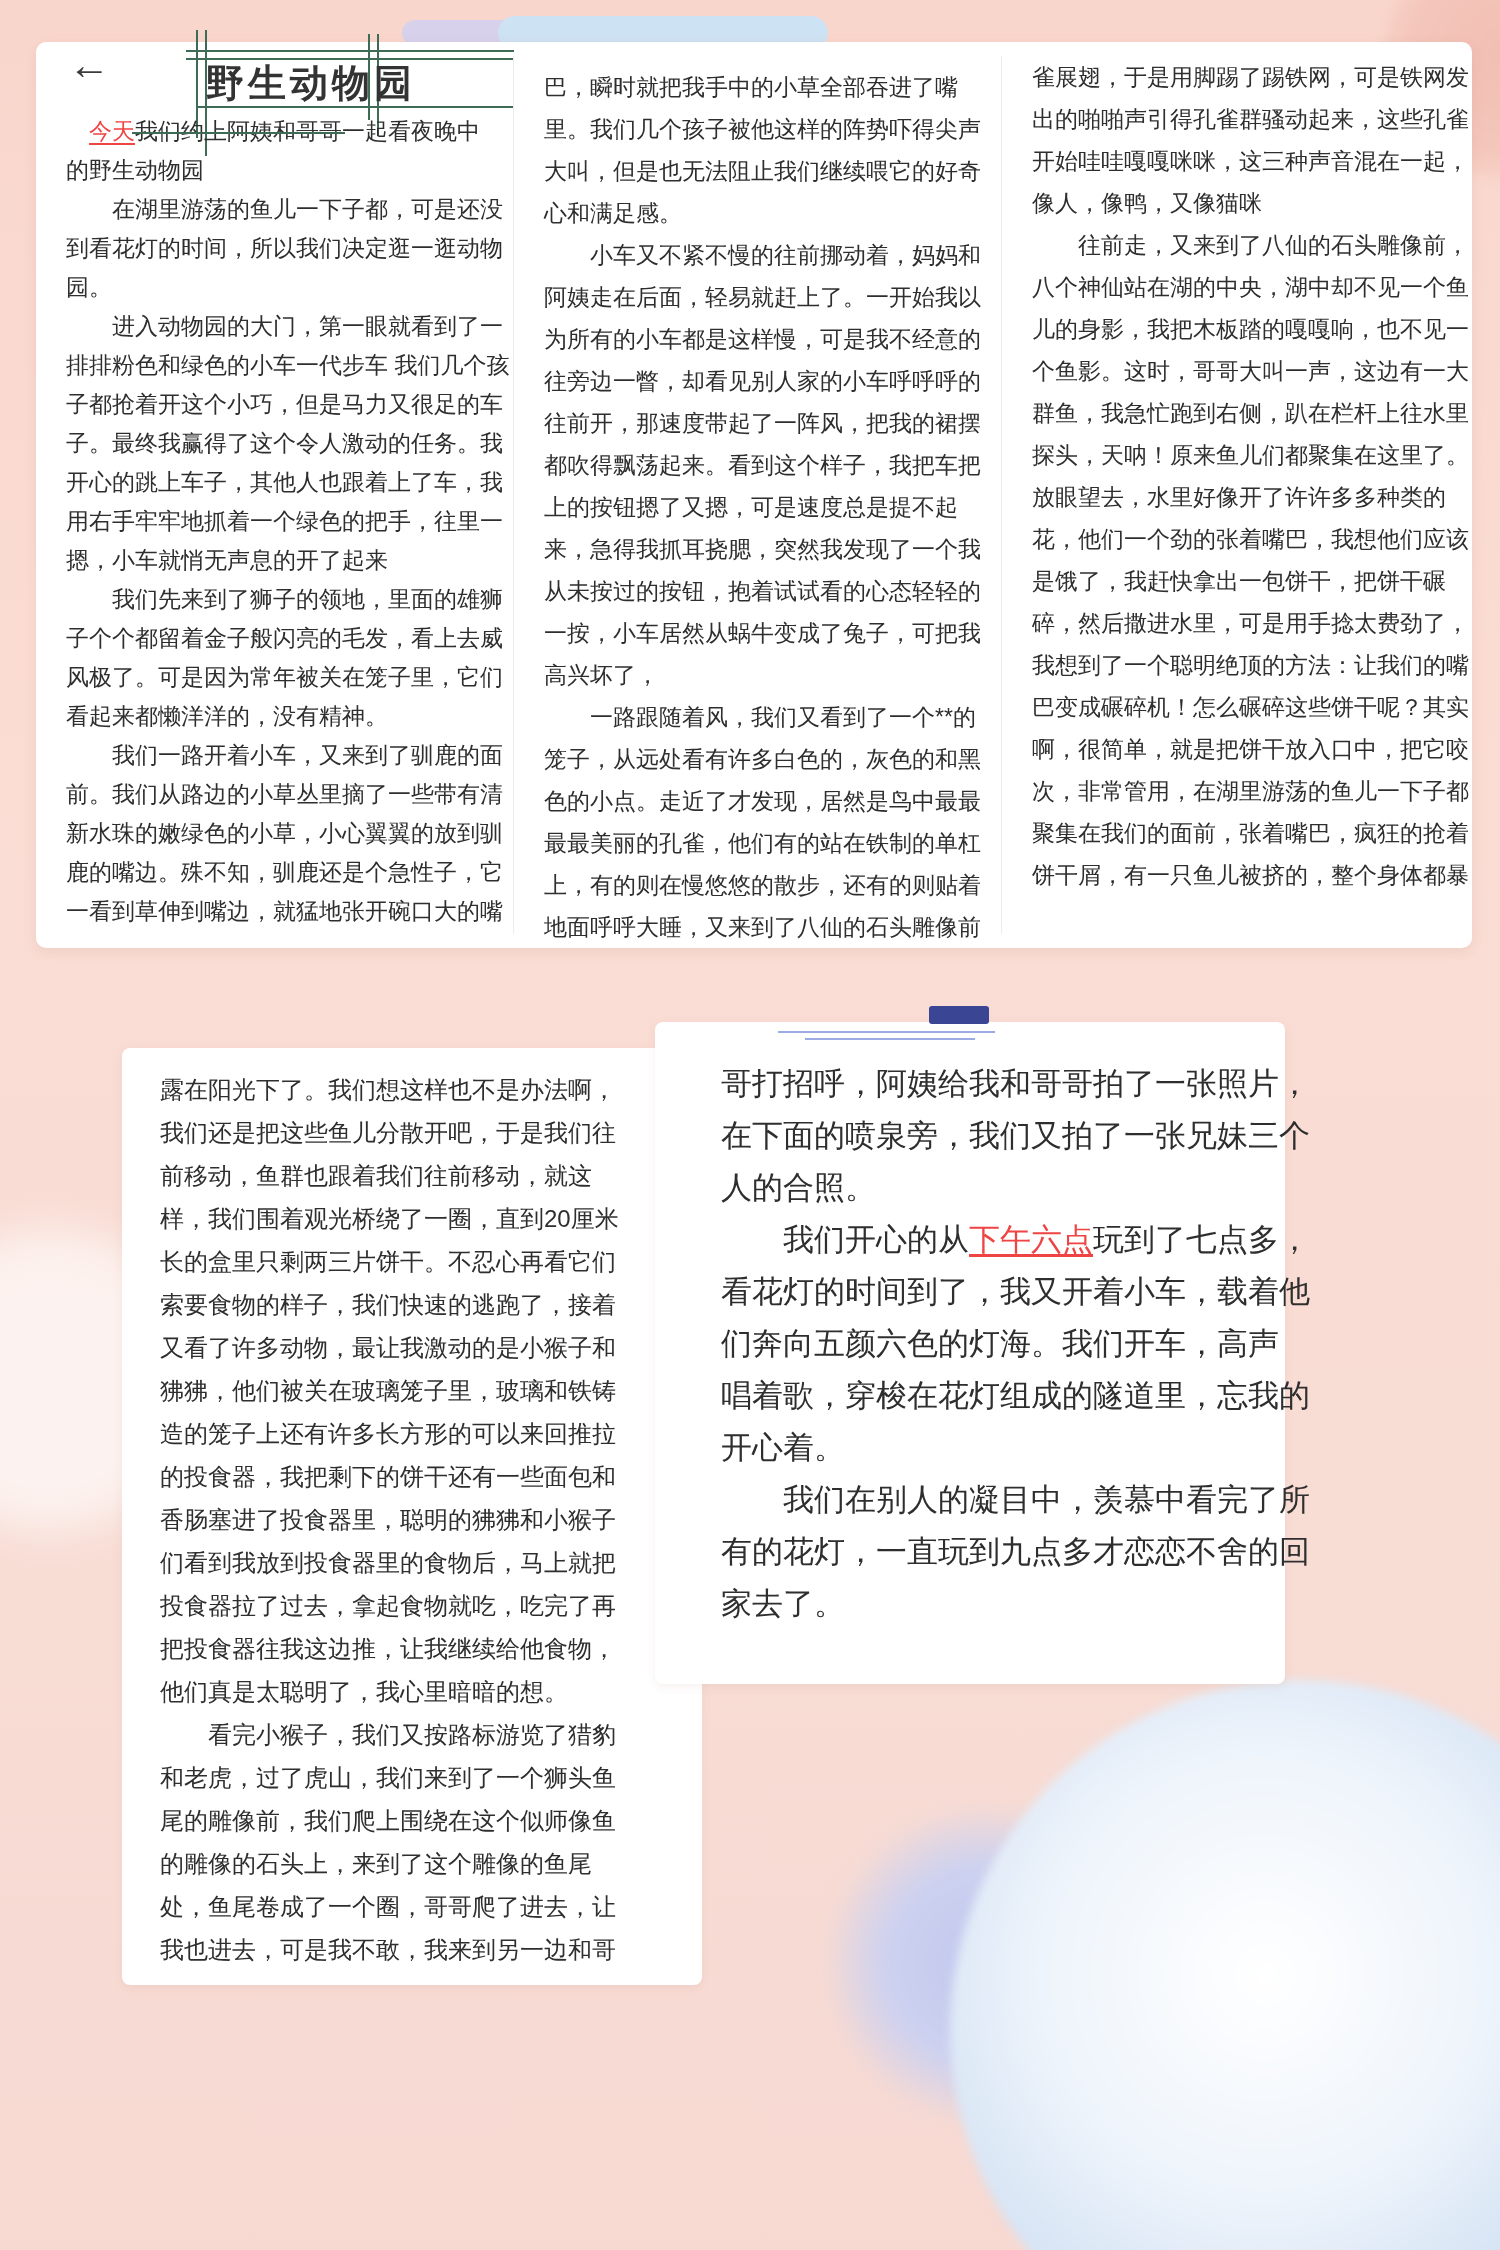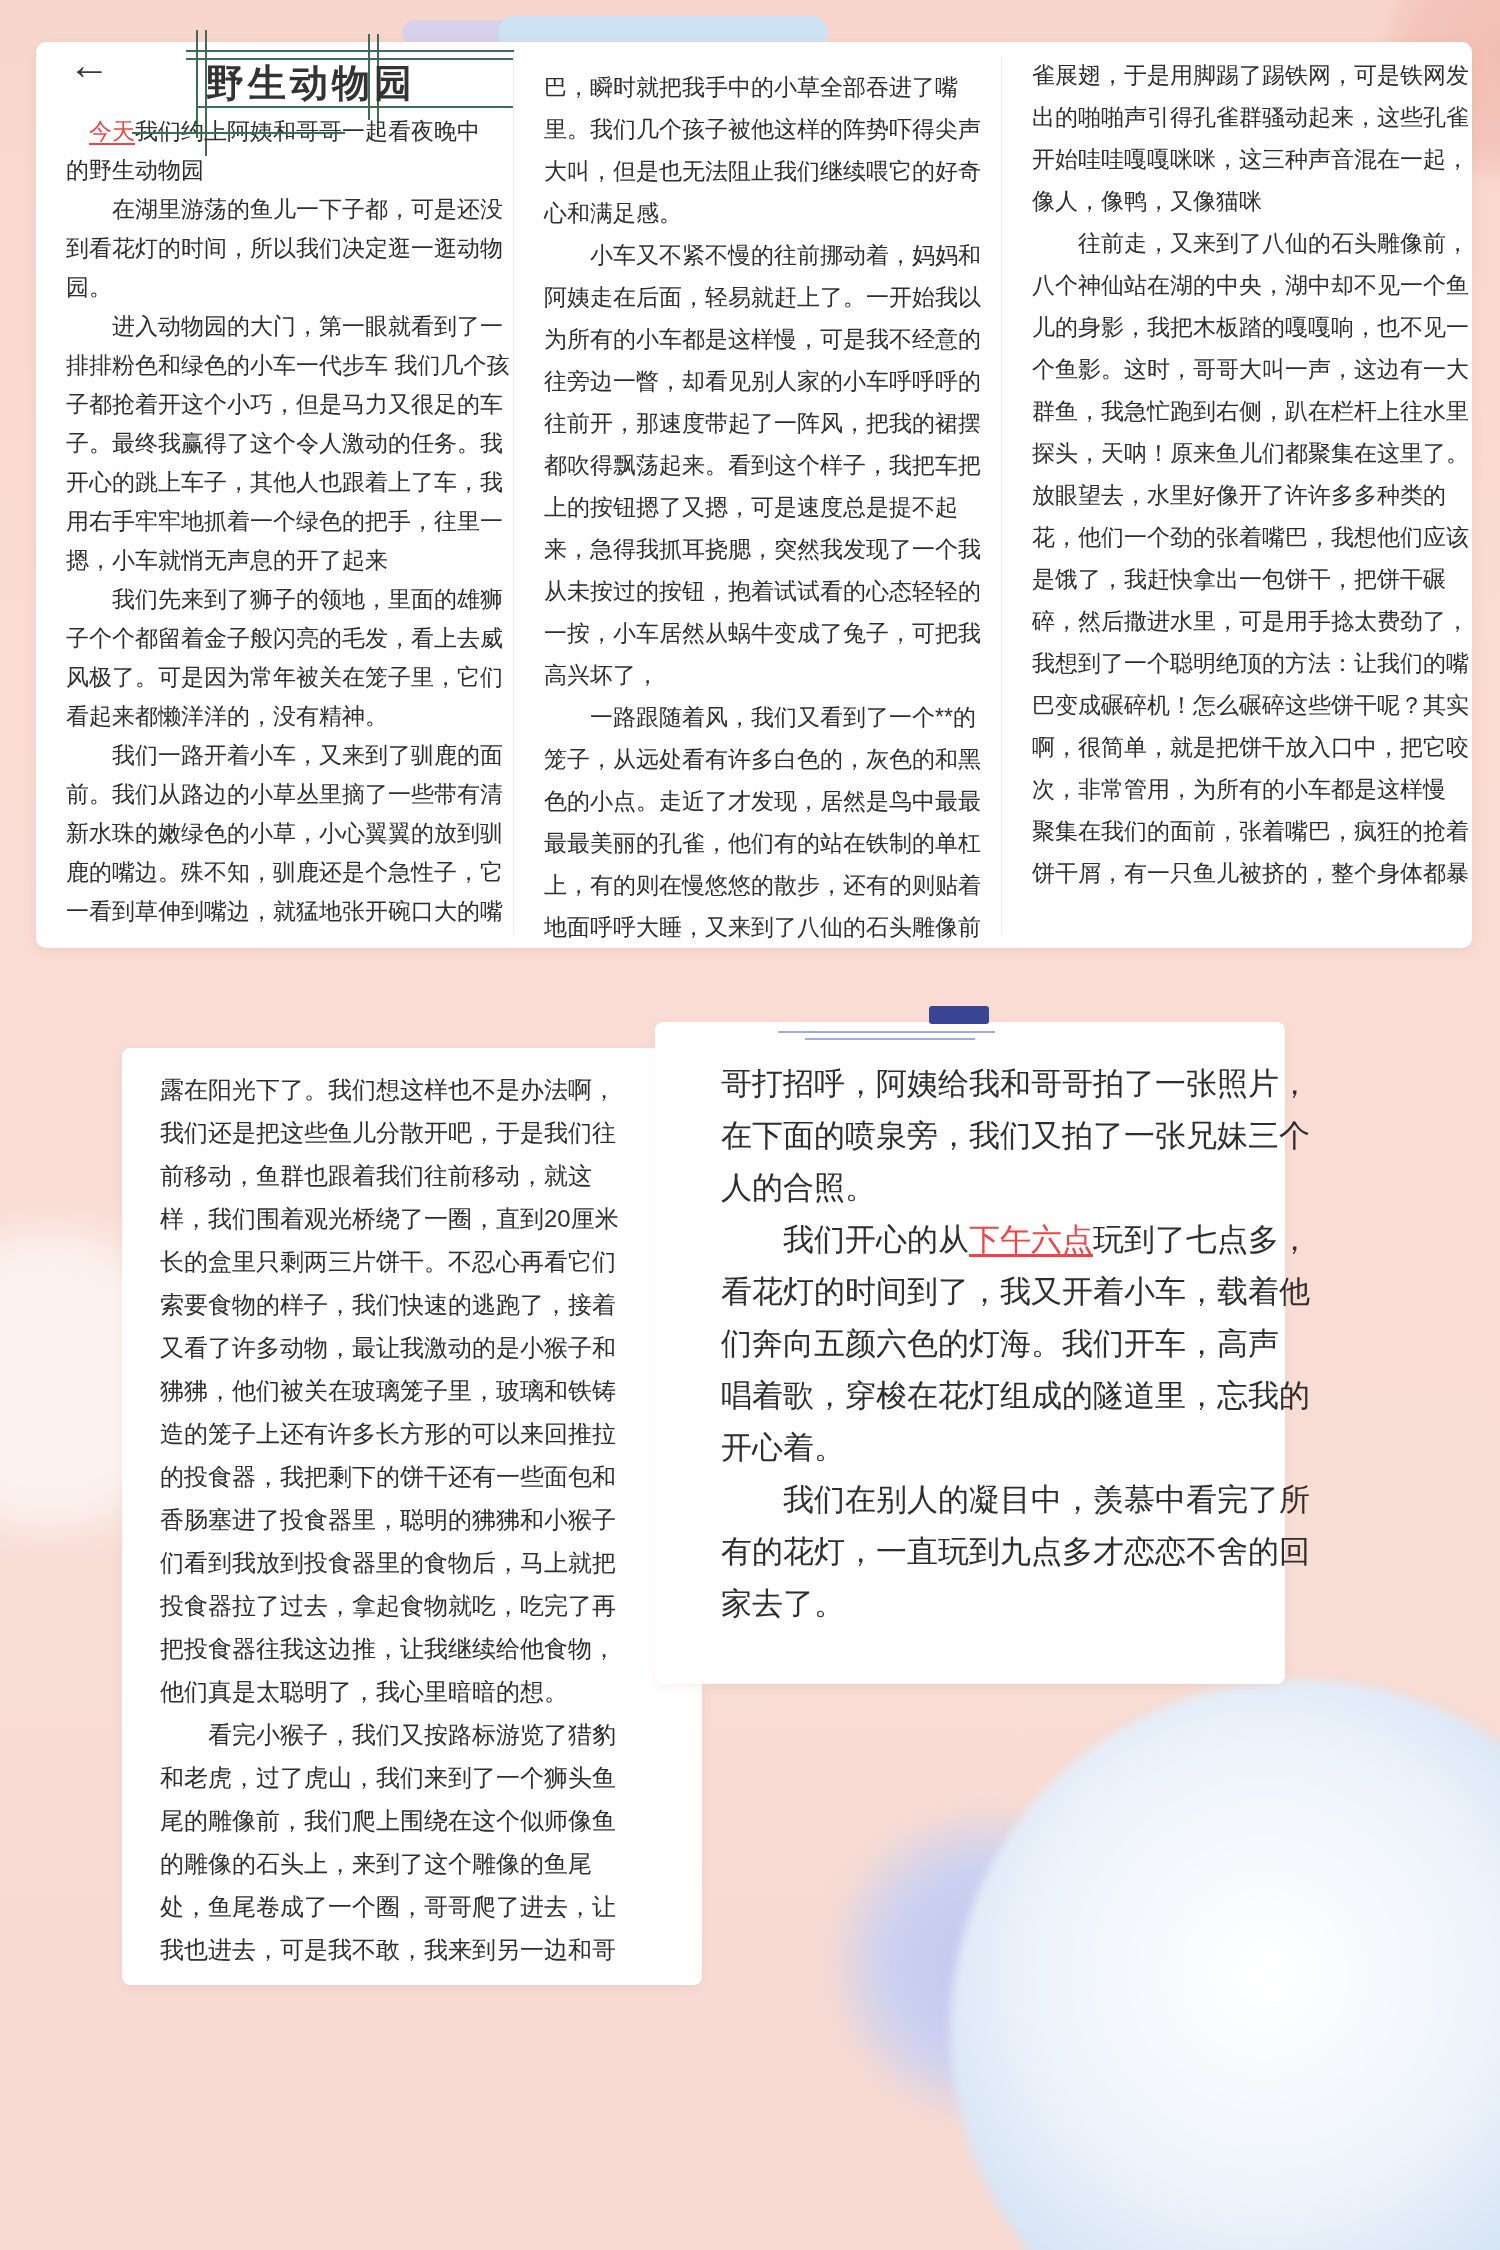--- a/index.html
+++ b/index.html
@@ -23,21 +23,21 @@
   .back{position:absolute;left:32px;top:2px;font-size:42px;color:#3c3c3c;line-height:1;cursor:pointer;}
   .essay-title{position:absolute;left:170px;top:16px;margin:0;font-size:38px;font-weight:700;color:#333;letter-spacing:4px;}
   .gline{position:absolute;background:#3e6b53;}
   .col{position:absolute;font-size:23px;}
   .col .ln{white-space:nowrap;}
   .col1{left:30px;top:70px;width:452px;}
   .col1 .ln{height:39px;line-height:39px;}
   .col2{left:508px;top:24px;width:452px;}
   .col2 .ln{height:42px;line-height:42px;}
   .col3{left:996px;top:14px;width:440px;}
-  .col3 .ln{height:42px;line-height:42px;font-family:Liberation Mono, monospace;}
+  .col3 .ln{height:42px;line-height:42px;}
   .vdiv{position:absolute;top:14px;height:878px;width:1px;background:#ececec;}
   .vdiv1{left:477px;}
   .vdiv2{left:965px;}
 
   .panel{position:absolute;background:#ffffff;border-radius:8px;box-shadow:0 3px 10px rgba(176,118,106,.10);}
   .panel-left{left:122px;top:1048px;width:580px;height:937px;}
   .panel-left .lines{position:absolute;left:38px;top:20px;font-size:24px;}
   .panel-left .ln{height:43px;line-height:43px;white-space:nowrap;}
   .panel-right{left:655px;top:1022px;width:630px;height:662px;}
   .panel-right .lines{position:absolute;left:18px;top:36px;font-size:31px;margin-left:48px;}
@@ -138,21 +138,21 @@
         <div class="ln">个鱼影。这时，哥哥大叫一声，这边有一大</div>
         <div class="ln">群鱼，我急忙跑到右侧，趴在栏杆上往水里</div>
         <div class="ln">探头，天呐！原来鱼儿们都聚集在这里了。</div>
         <div class="ln">放眼望去，水里好像开了许许多多种类的</div>
         <div class="ln">花，他们一个劲的张着嘴巴，我想他们应该</div>
         <div class="ln">是饿了，我赶快拿出一包饼干，把饼干碾</div>
         <div class="ln">碎，然后撒进水里，可是用手捻太费劲了，</div>
         <div class="ln">我想到了一个聪明绝顶的方法：让我们的嘴</div>
         <div class="ln">巴变成碾碎机！怎么碾碎这些饼干呢？其实</div>
         <div class="ln">啊，很简单，就是把饼干放入口中，把它咬</div>
-        <div class="ln">次，非常管用，为所有的小车都是这样慢</div>
+        <div class="ln">次，非常管用，在湖里游荡的鱼儿一下子都</div>
         <div class="ln">聚集在我们的面前，张着嘴巴，疯狂的抢着</div>
         <div class="ln">饼干屑，有一只鱼儿被挤的，整个身体都暴</div>
       </div>
   </div>
 
   <div class="panel panel-left">
     <div class="lines">
         <div class="ln">露在阳光下了。我们想这样也不是办法啊，</div>
         <div class="ln">我们还是把这些鱼儿分散开吧，于是我们往</div>
         <div class="ln">前移动，鱼群也跟着我们往前移动，就这</div>

